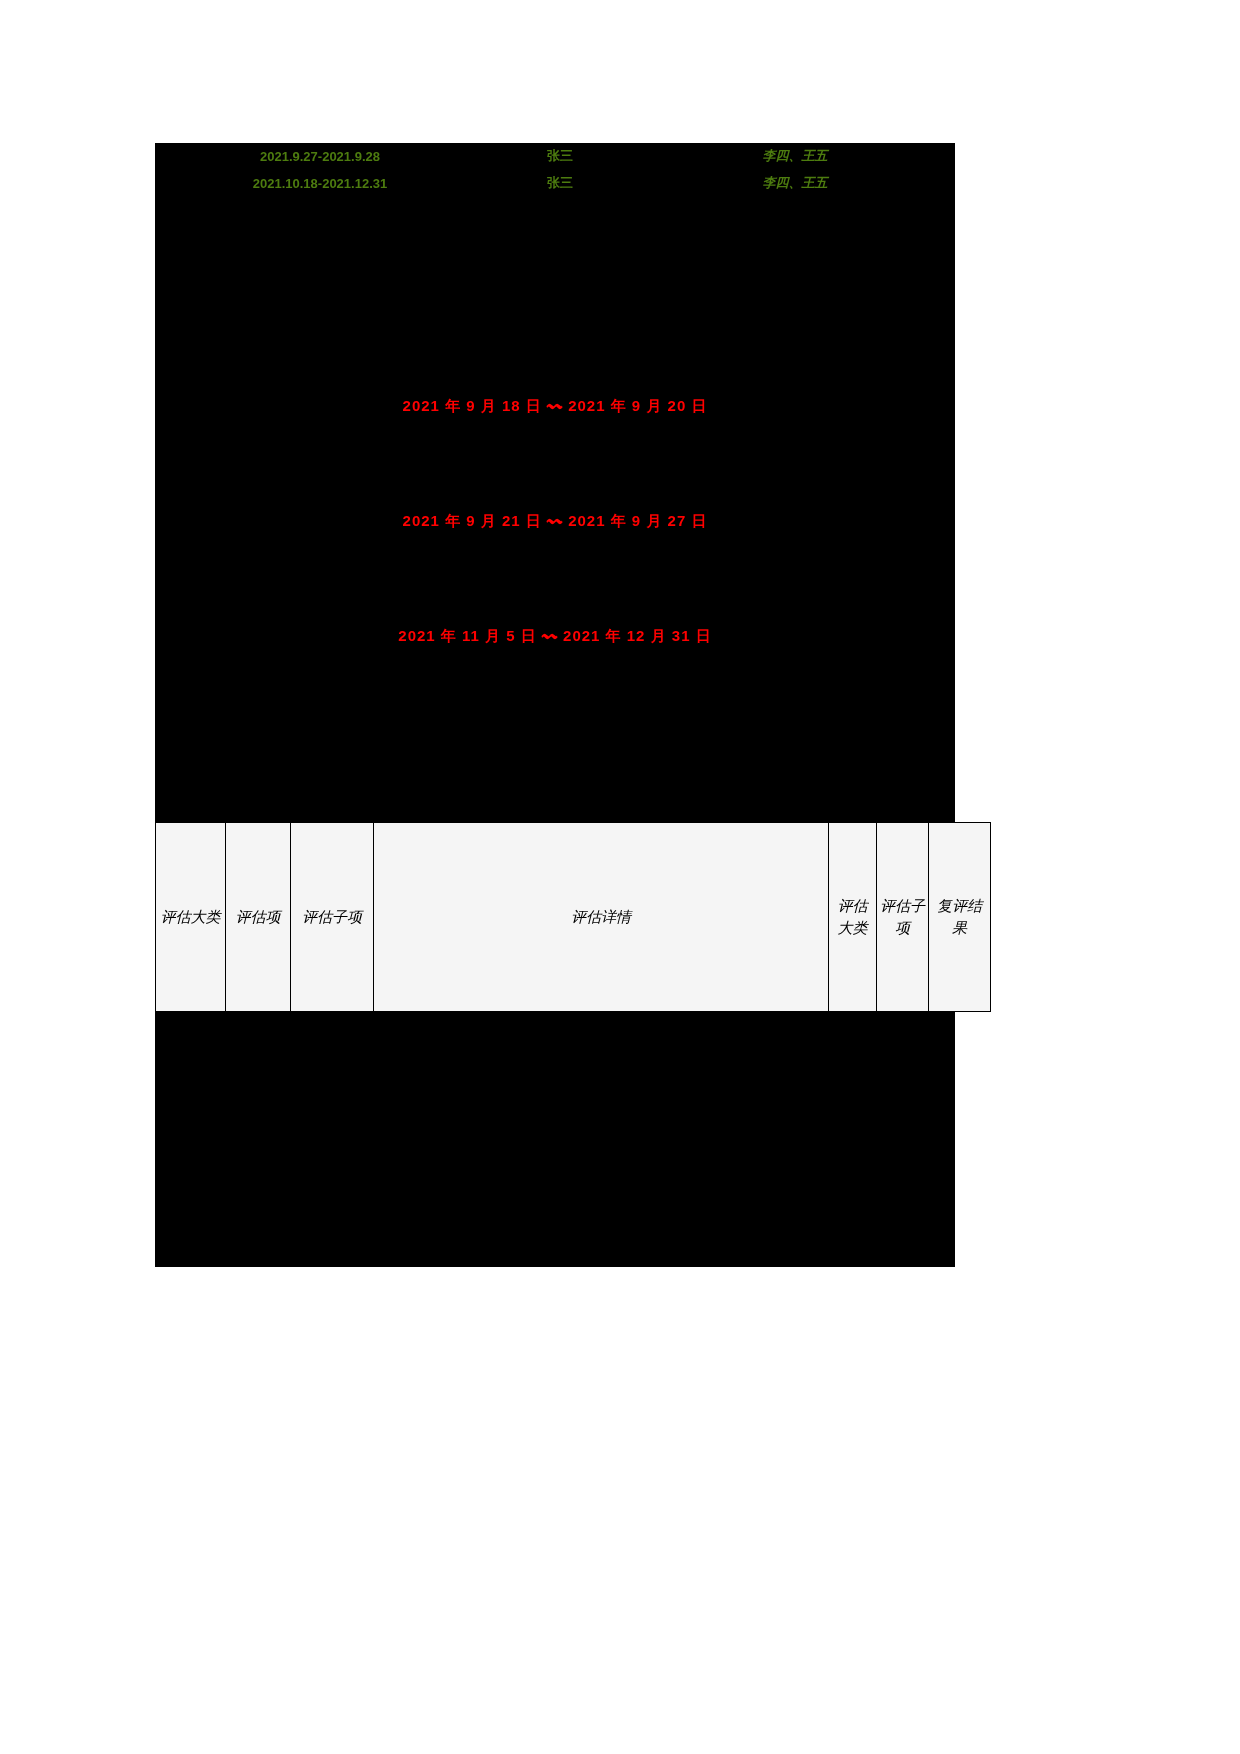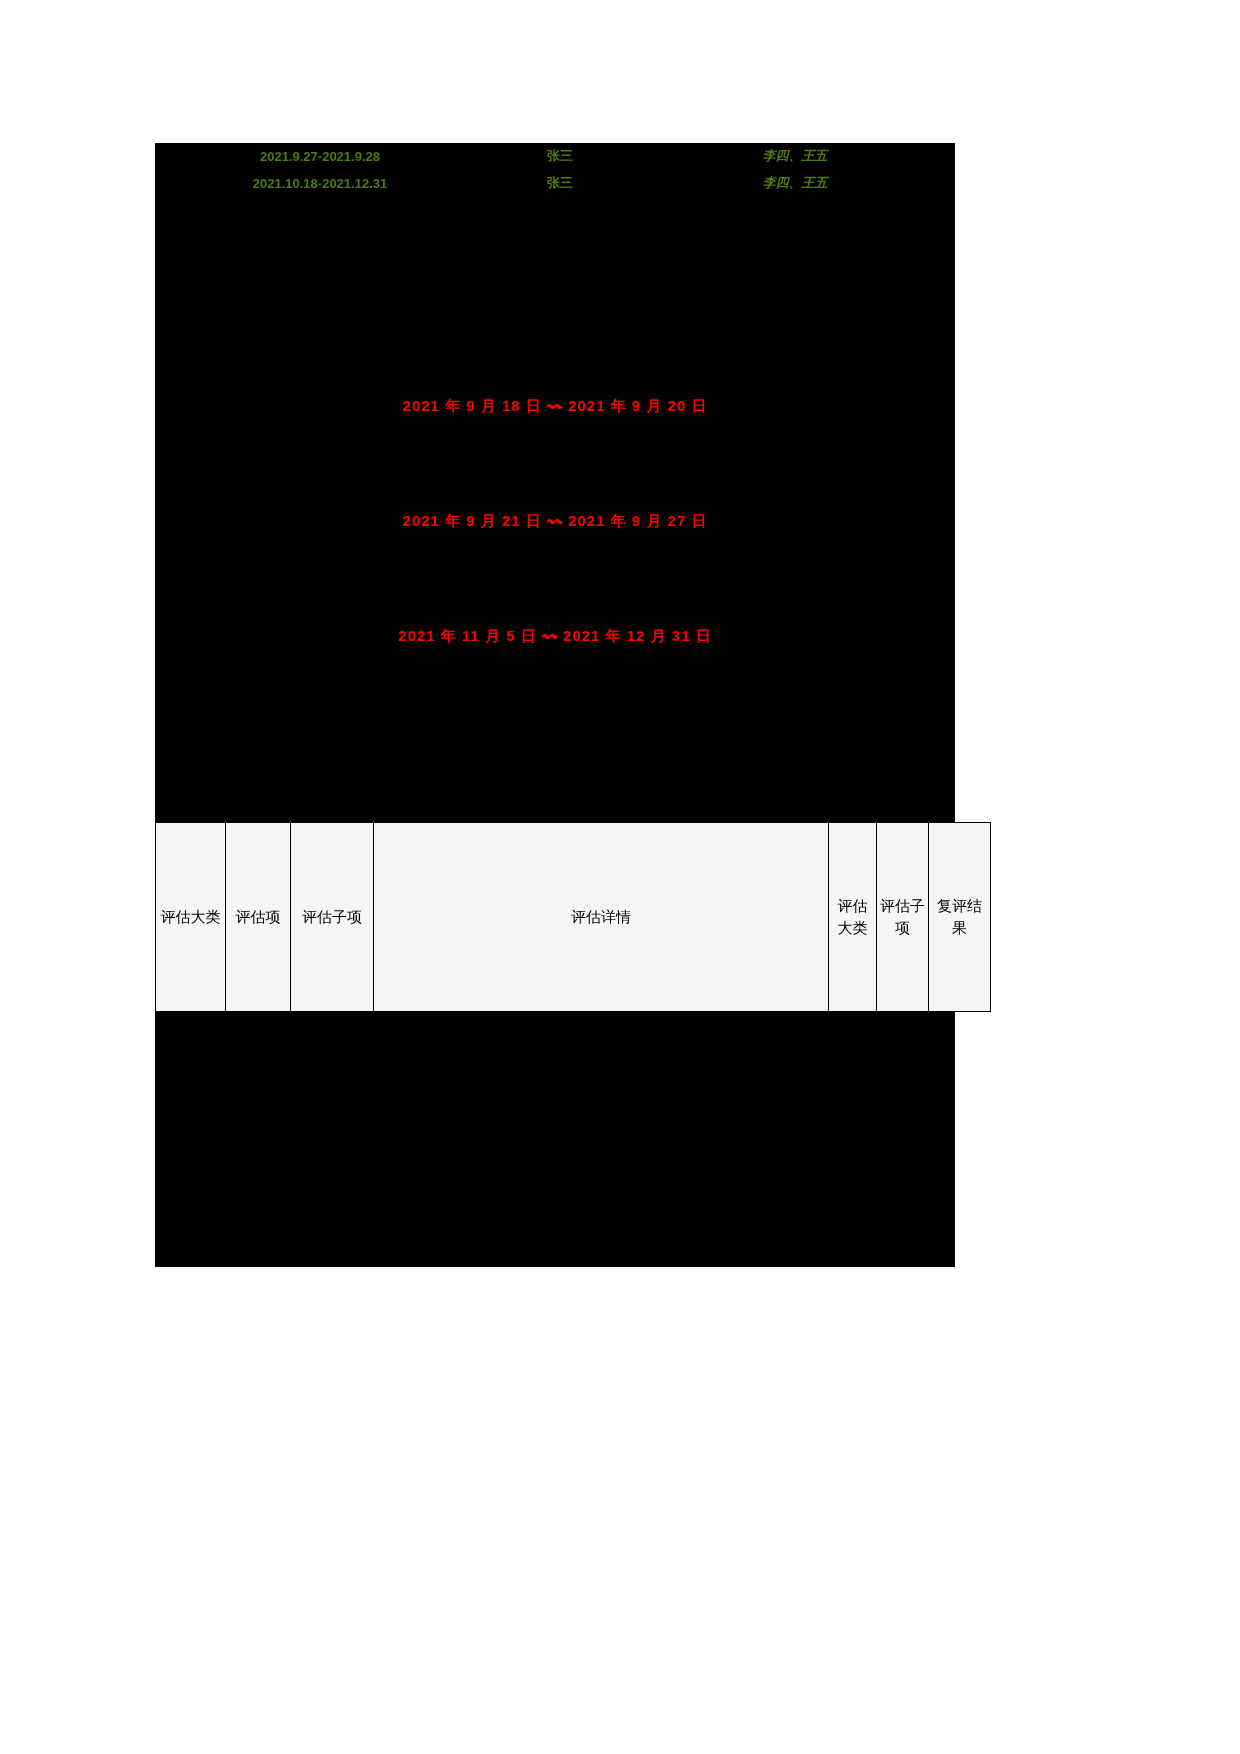--- a/index.html
+++ b/index.html
@@ -67,20 +67,21 @@
     white-space: nowrap;
   }
   .spacer-b { height: 130px; }
 
   
   .hdr-table {
     width: 100%;
     border-collapse: collapse;
     table-layout: fixed;
     background: #bef264;
+    font-style: italic;
   }
   .hdr-table th {
     border: 1px solid #000000;
     background: #f5f5f5;
     color: #000000;
     font-weight: normal;
     font-size: 15px;
     height: 188px;
     vertical-align: middle;
     text-align: center;

